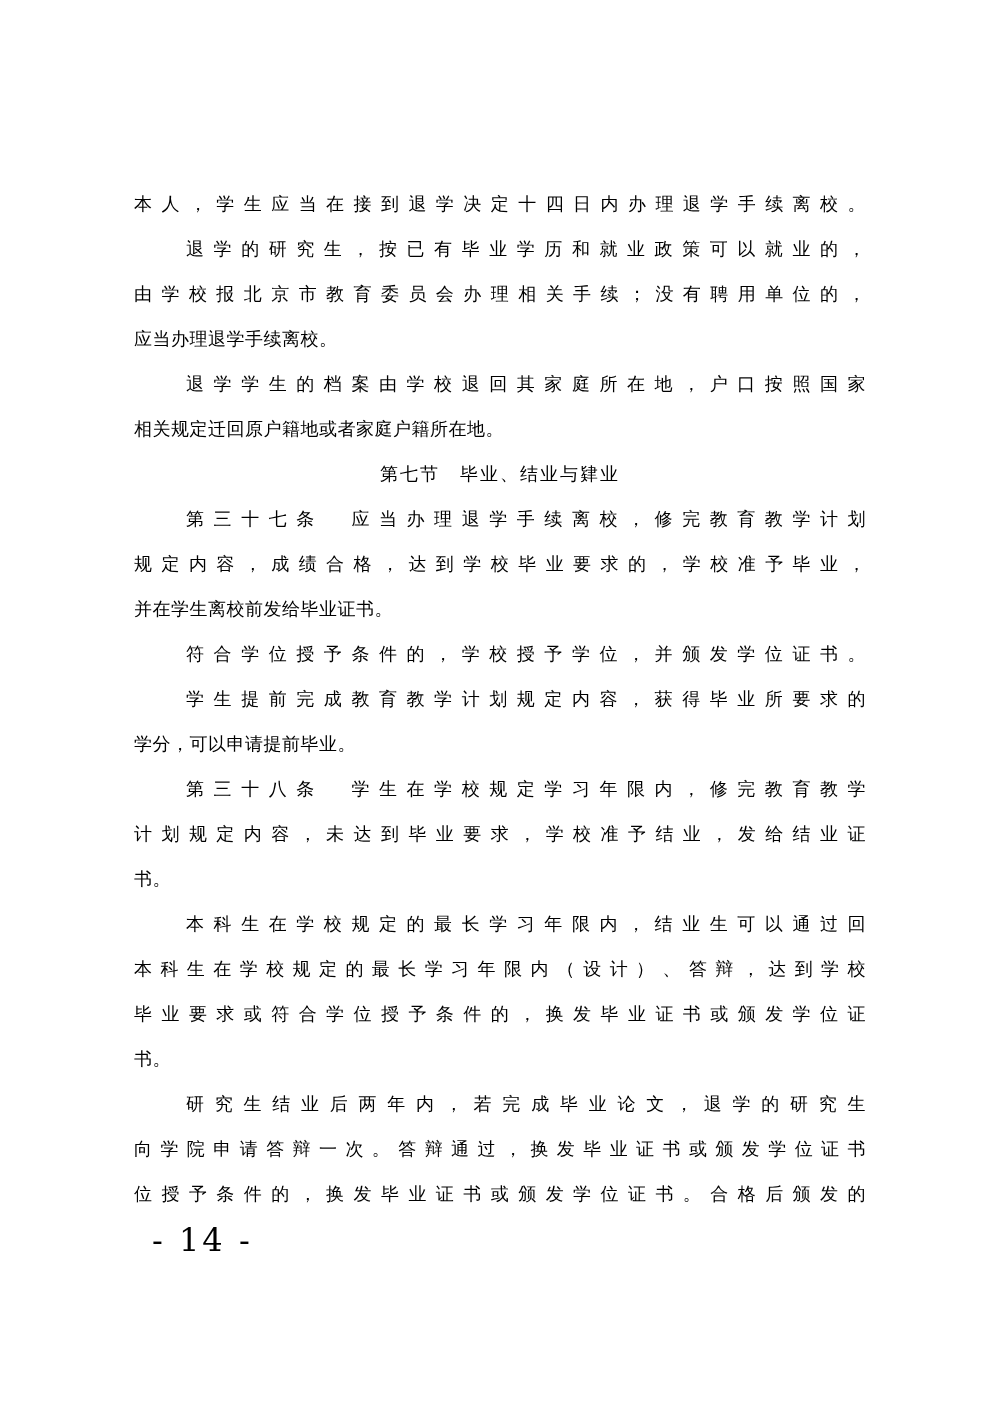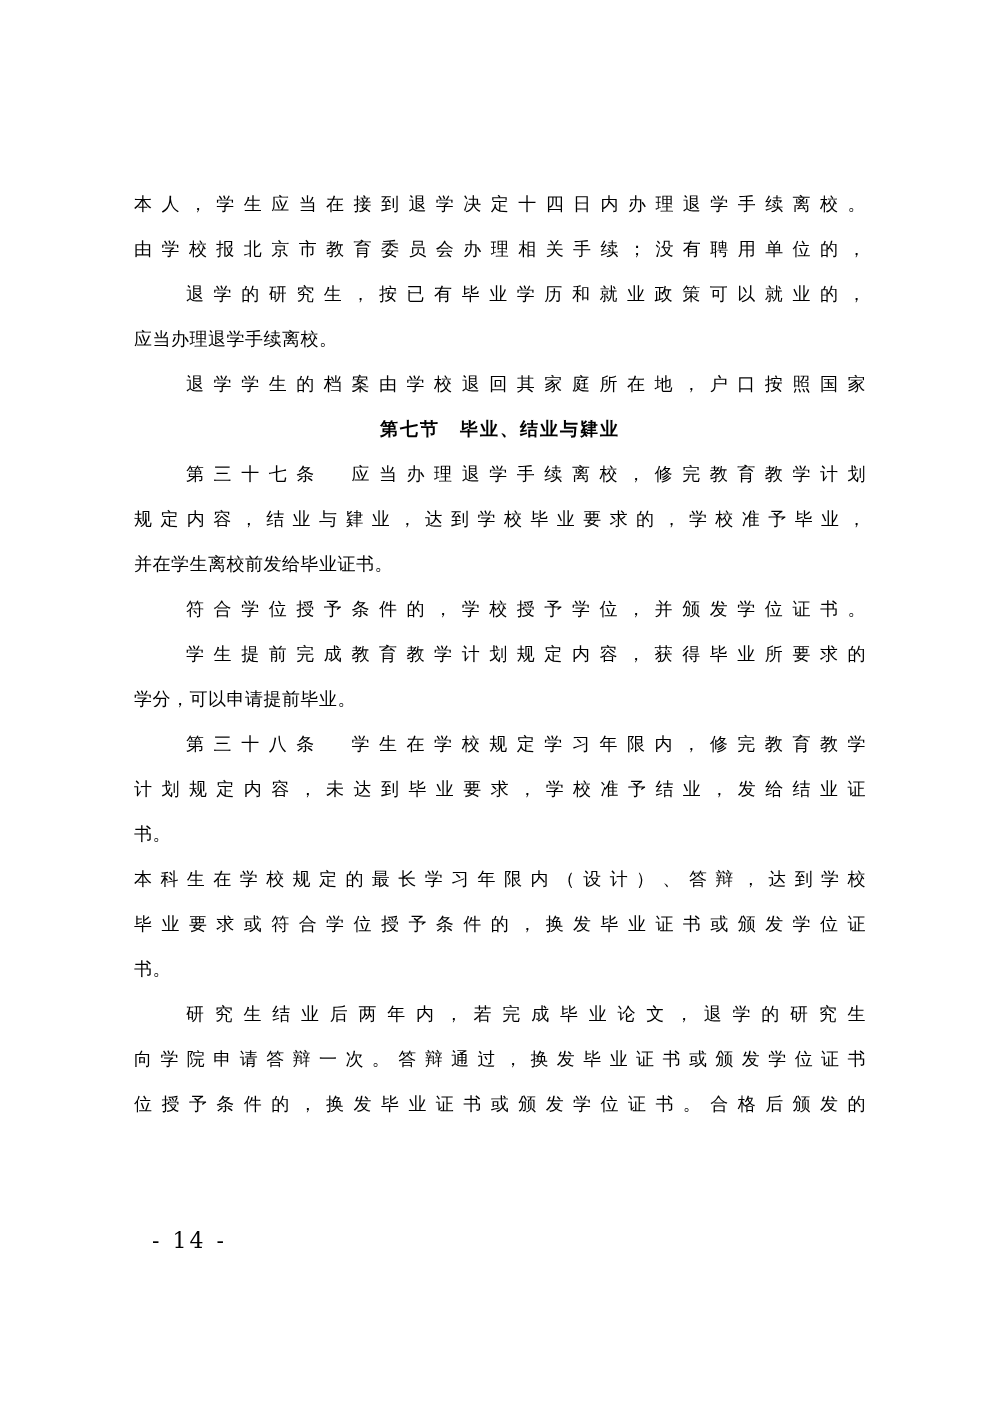--- a/index.html
+++ b/index.html
@@ -36,52 +36,54 @@
     text-align-last: justify;
     white-space: normal;
   }
   .line.indent {
     text-indent: 52px;
   }
   .line.heading {
     text-align: center;
     text-align-last: center;
     letter-spacing: 2px;
-    font-weight: 700;
+    font-weight: 400;
   }
   .page-number {
     position: absolute;
     left: 152px;
     top: 1218px;
     height: 45px;
     line-height: 45px;
-    font-size: 22px;
+    font-size: 32px;
     letter-spacing: 3px;
   }
 </style>
 </head>
 <body>
 
 <div class="page">
   <div class="text-block" id="text-block">
       <div class="line full">本人，学生应当在接到退学决定十四日内办理退学手续离校。</div>
+      <div class="line indent full">退学的研究生，按已有毕业学历和就业政策可以就业的，</div>
       <div class="line full">由学校报北京市教育委员会办理相关手续；没有聘用单位的，</div>
-      <div class="line indent full">退学的研究生，按已有毕业学历和就业政策可以就业的，</div>
       <div class="line plain">应当办理退学手续离校。</div>
       <div class="line indent full">退学学生的档案由学校退回其家庭所在地，户口按照国家</div>
+      <div class="line plain">相关规定迁回原户籍地或者家庭户籍所在地。</div>
       <div class="line heading">第七节　毕业、结业与肄业</div>
       <div class="line indent full">第三十七条　应当办理退学手续离校，修完教育教学计划</div>
-      <div class="line full">规定内容，结业与肄业，达到学校毕业要求的，学校准予毕业，</div>
+      <div class="line full">规定内容，成绩合格，达到学校毕业要求的，学校准予毕业，</div>
       <div class="line plain">并在学生离校前发给毕业证书。</div>
       <div class="line indent full">符合学位授予条件的，学校授予学位，并颁发学位证书。</div>
       <div class="line indent full">学生提前完成教育教学计划规定内容，获得毕业所要求的</div>
       <div class="line plain">学分，可以申请提前毕业。</div>
       <div class="line indent full">第三十八条　学生在学校规定学习年限内，修完教育教学</div>
       <div class="line full">计划规定内容，未达到毕业要求，学校准予结业，发给结业证</div>
       <div class="line plain">书。</div>
+      <div class="line indent full">本科生在学校规定的最长学习年限内，结业生可以通过回</div>
       <div class="line full">本科生在学校规定的最长学习年限内（设计）、答辩，达到学校</div>
       <div class="line full">毕业要求或符合学位授予条件的，换发毕业证书或颁发学位证</div>
       <div class="line plain">书。</div>
       <div class="line indent full">研究生结业后两年内，若完成毕业论文，退学的研究生</div>
       <div class="line full">向学院申请答辩一次。答辩通过，换发毕业证书或颁发学位证书</div>
       <div class="line full">位授予条件的，换发毕业证书或颁发学位证书。合格后颁发的</div>
     </div>
   <div class="page-number">- 14 -</div>
 </div>
 

